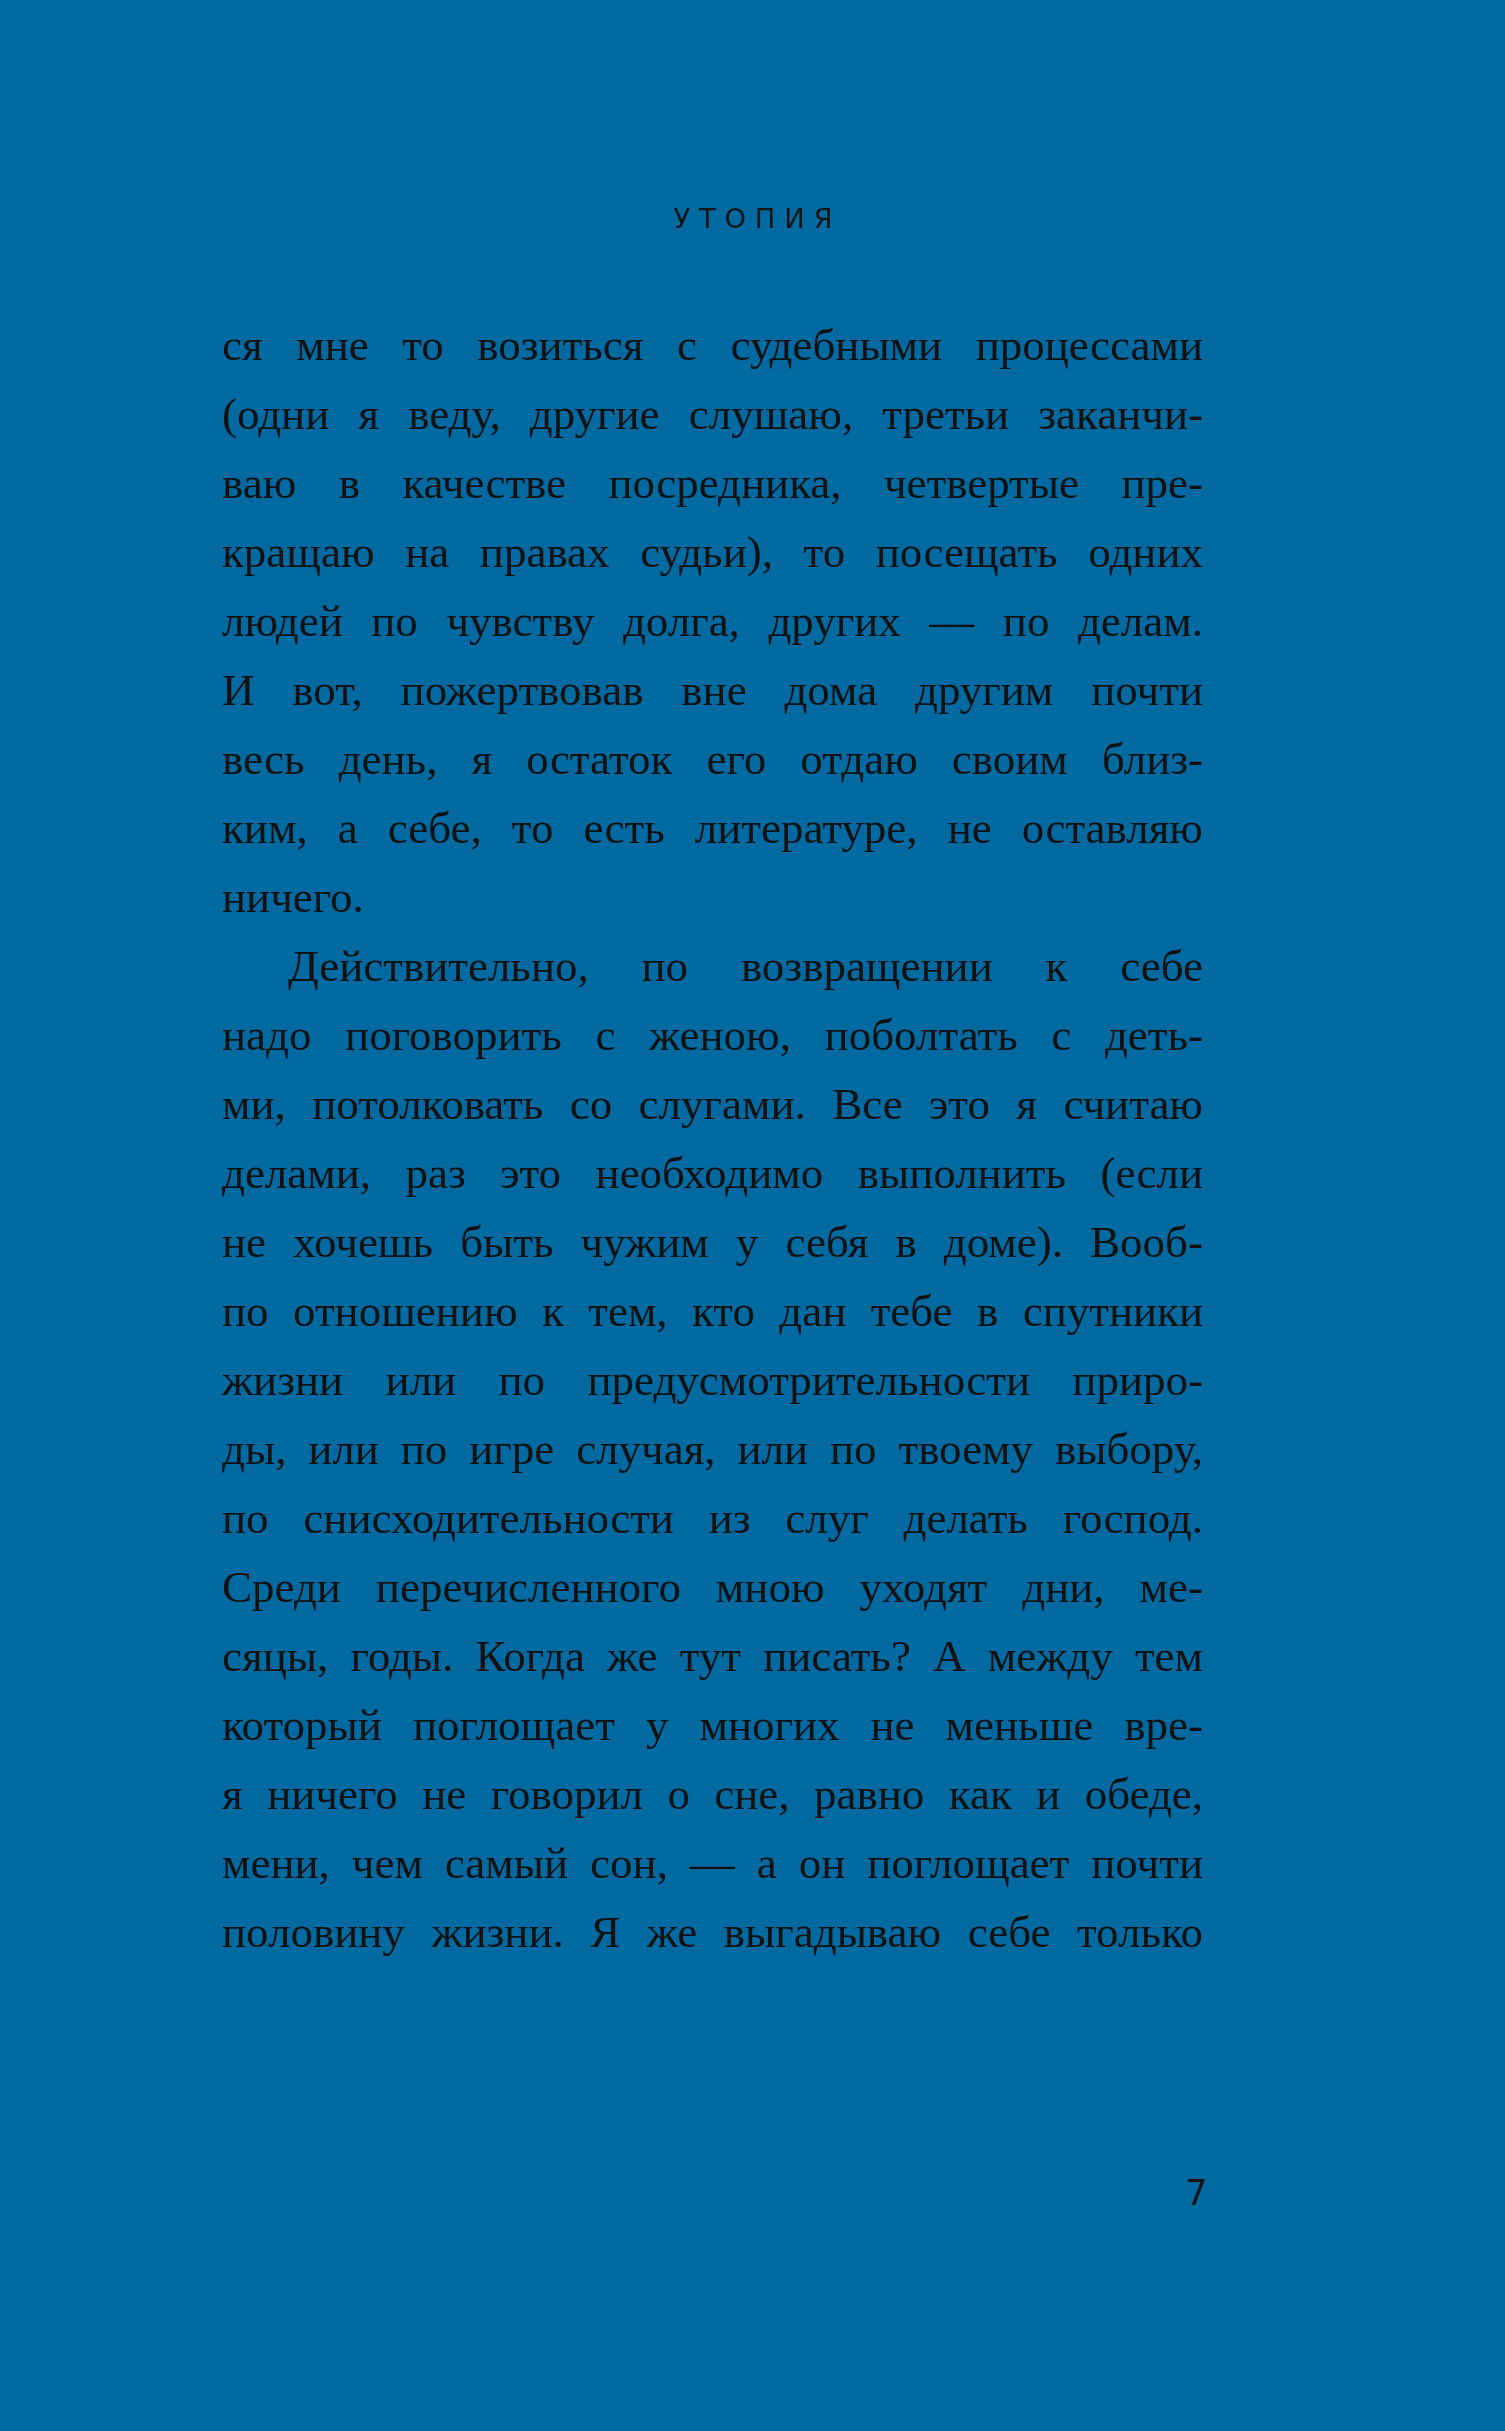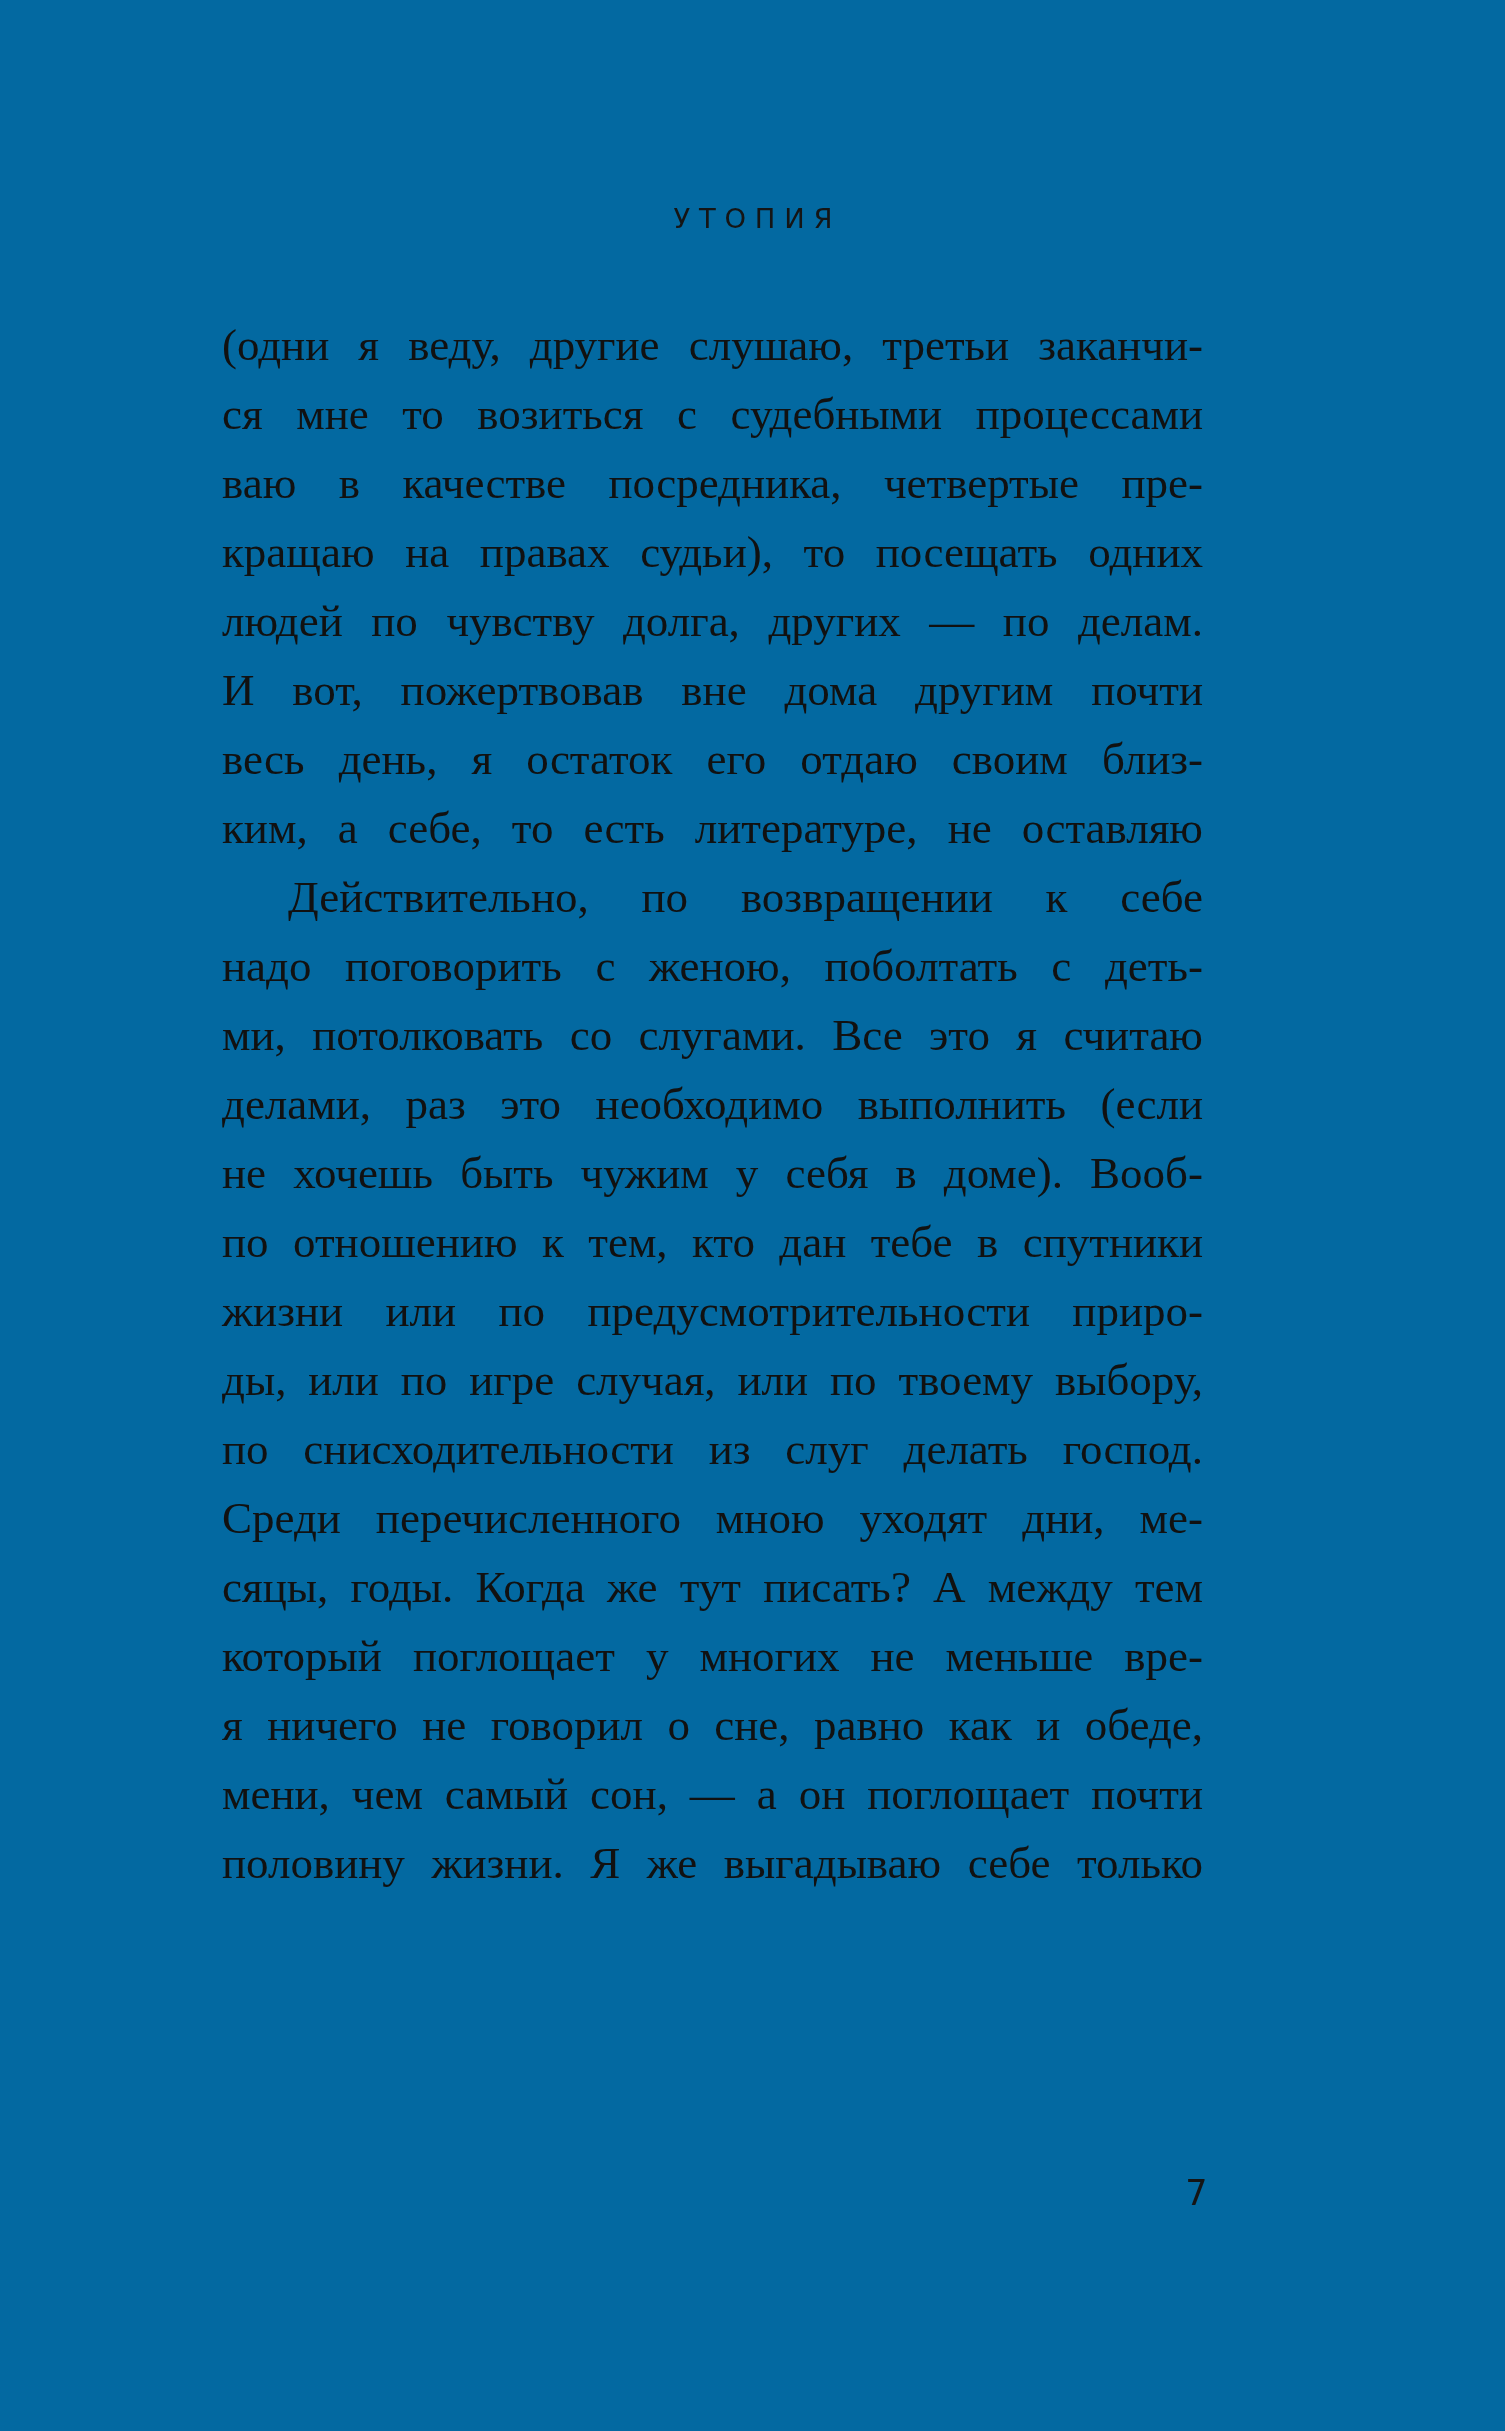--- a/index.html
+++ b/index.html
@@ -33,28 +33,29 @@
 </style>
 </head>
 <body>
 
 <div class="page">
   <div class="running-head">УТОПИЯ</div>
 
   <div class="text-block">
 
     <div>
+      <span class="line" style="display: block; width: auto;">ся мне то возиться с судебными процессами</span>
       <span class="line" style="display: block; width: auto;">(одни я веду, другие слушаю, третьи заканчи-</span>
-      <span class="line" style="display: block; width: auto;">ся мне то возиться с судебными процессами</span>
       <span class="line" style="display: block; width: auto;">ваю в качестве посредника, четвертые пре-</span>
       <span class="line" style="display: block; width: auto;">кращаю на правах судьи), то посещать одних</span>
       <span class="line" style="display: block; width: auto;">людей по чувству долга, других — по делам.</span>
       <span class="line" style="display: block; width: auto;">И вот, пожертвовав вне дома другим почти</span>
       <span class="line" style="display: block; width: auto;">весь день, я остаток его отдаю своим близ-</span>
       <span class="line" style="display: block; width: auto;">ким, а себе, то есть литературе, не оставляю</span>
+      <span class="line last" style="display: block; width: auto;">ничего.</span>
     </div>
 
     <div>
       <span class="line indent" style="display: block; width: auto;">Действительно, по возвращении к себе</span>
       <span class="line" style="display: block; width: auto;">надо поговорить с женою, поболтать с деть-</span>
       <span class="line" style="display: block; width: auto;">ми, потолковать со слугами. Все это я считаю</span>
       <span class="line" style="display: block; width: auto;">делами, раз это необходимо выполнить (если</span>
       <span class="line" style="display: block; width: auto;">не хочешь быть чужим у себя в доме). Вооб-</span>
       <span class="line" style="display: block; width: auto;">по отношению к тем, кто дан тебе в спутники</span>
       <span class="line" style="display: block; width: auto;">жизни или по предусмотрительности приро-</span>

